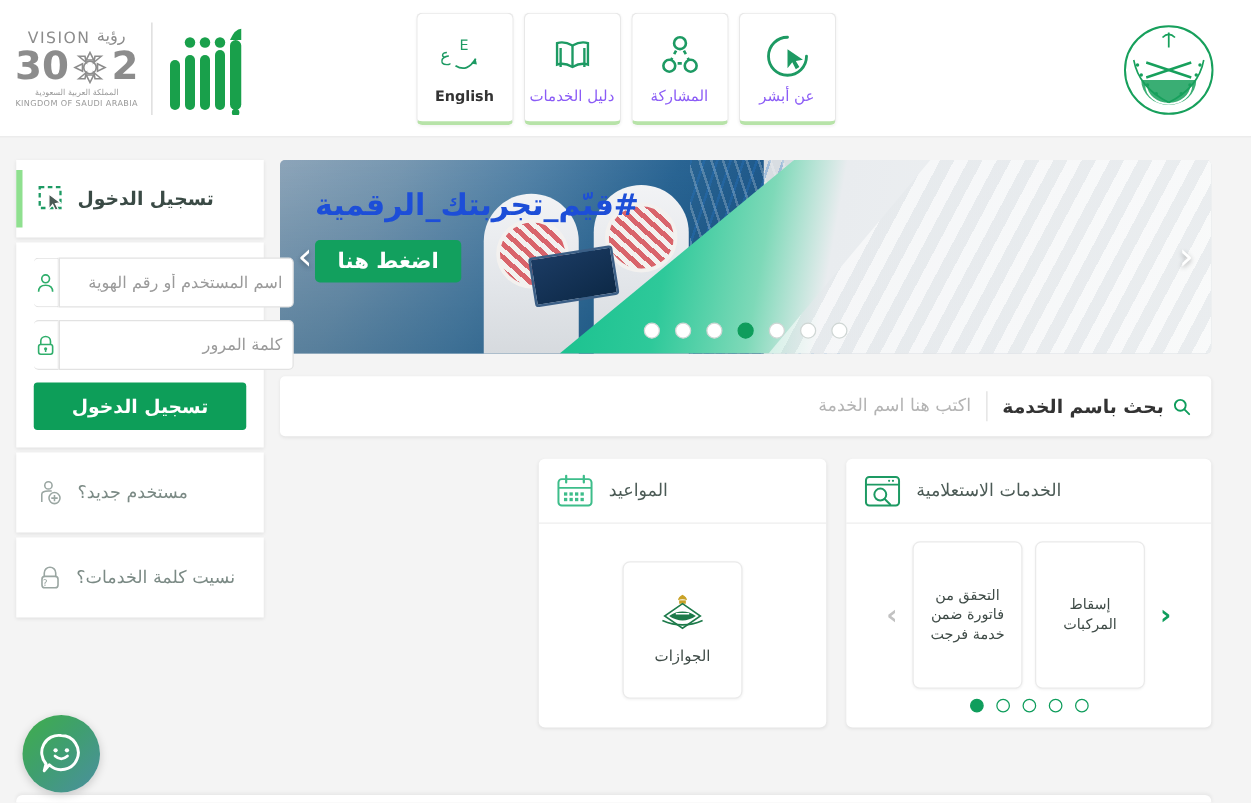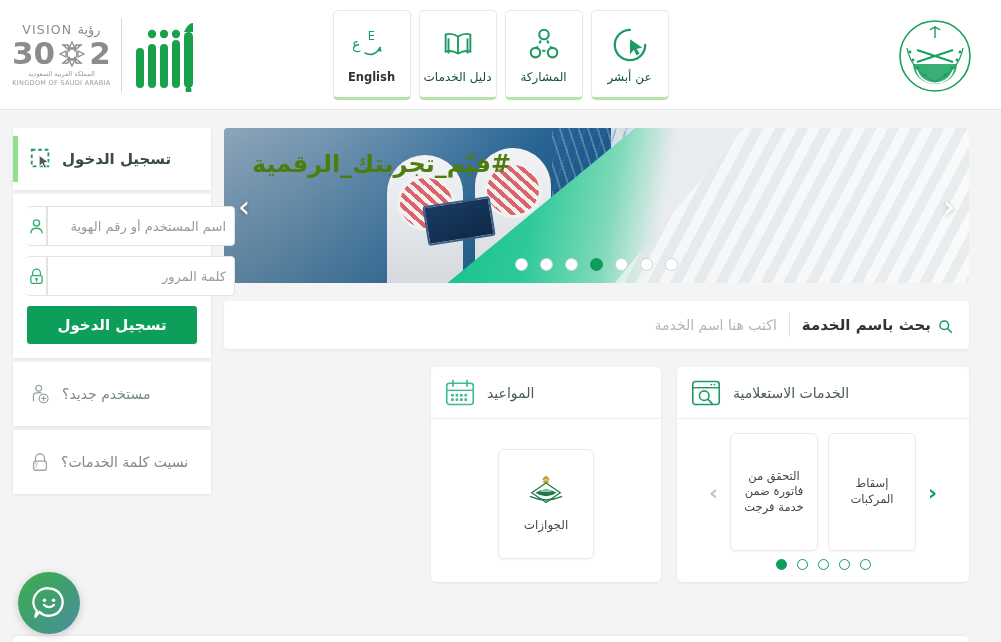--- a/index.html
+++ b/index.html
@@ -50,21 +50,21 @@
     background: #fff;
     border: 1px solid #e8e8e8;
     border-bottom: 3px solid #b7e3a8;
     border-radius: 5px;
     display: flex; flex-direction: column;
     align-items: center; justify-content: center; gap: 4px;
     cursor: pointer;
     box-shadow: 0 1px 2px rgba(0,0,0,.04);
   }
   .nav-btn .ico { height: 42px; display: flex; align-items: center; justify-content: center; }
-  .nav-btn .lbl { font-size: 12px; color: #14532d; }
+  .nav-btn .lbl { font-size: 12px; color: #8b5cf6; }
   .nav-btn.english .lbl { color: #333; font-weight: 700; font-size: 11.5px; }
 
   
   .page { display: flex; direction: rtl; padding: 0; }
   .main-col { width: 790px; padding: 18px 0 0 0; }
   .right-col { width: 211px; padding: 18px 0 0 0; }
 
   
   .hero {
     position: relative; margin: 0 32px 0 13px;
@@ -109,21 +109,21 @@
     background: linear-gradient(100deg,#15c08c 0%,#2ec99a 18%,#7ed9b8 32%,#e9ecef 42%,#f1f3f4 100%);
     clip-path: polygon(100% 0, 100% 100%, 0 100%, 36% 0);
   }
   .hero-stripes {
     position: absolute; inset: 0 0 0 42%;
     background: repeating-linear-gradient(118deg, rgba(255,255,255,.55) 0 10px, rgba(228,232,235,.55) 10px 20px);
     clip-path: polygon(100% 0, 100% 100%, 18% 100%, 48% 0);
   }
   .hero-text { position: absolute; right: auto; left: 28px; top: 22px; text-align: left; }
   .hero-hashtag {
-    font-size: 24px; font-weight: 700; color: #4d7c0f; direction: rtl;
+    font-size: 24px; font-weight: 700; color: #1d4ed8; direction: rtl;
     letter-spacing: .2px;
     text-align: center;
   }
   .hero-cta {
     margin-top: 14px; display: inline-block;
     background: #12a05e; color: #fff; font-size: 17px; font-weight: 700;
     padding: 7px 18px; border-radius: 4px; cursor: pointer;
   }
   .hero-arrow {
     position: absolute; top: 50%; transform: translateY(-50%);
@@ -142,21 +142,21 @@
   }
   .hero-dots i.on { background: #0f9d5c; border-color: #0f9d5c; }
 
   
   .search {
     margin: 18px 32px 0 13px; height: 48px; background: #fff;
     border-radius: 4px; box-shadow: 0 1px 3px rgba(0,0,0,.07);
     display: flex; align-items: center; padding: 0 16px; gap: 12px;
   }
   .search-label {
-    display: flex; align-items: flex-end; gap: 7px;
+    display: flex; align-items: center; gap: 7px;
     font-size: 15px; font-weight: 700; color: #333; white-space: nowrap;
   }
   .search-sep { width: 1px; height: 24px; background: #e0e0e0; }
   .search-input {
     flex: 1; border: 0; outline: none; background: transparent;
     font-size: 14px; color: #555; text-align: right; direction: rtl;
     font-family: inherit;
   }
   .search-input::placeholder { color: #b4b4b4; }
 
@@ -421,20 +421,21 @@
           <div class="hero-head"></div>
         </div>
         <div class="hero-laptop"></div>
       </div>
       <div class="hero-palm"></div>
       <div class="hero-green"></div>
       <div class="hero-stripes"></div>
 
       <div class="hero-text">
         <div class="hero-hashtag">#قيّم_تجربتك_الرقمية</div>
+        <div class="hero-cta">اضغط هنا</div>
       </div>
 
       <div class="hero-arrow prev">‹</div>
       <div class="hero-arrow next">›</div>
 
       <div class="hero-dots" id="hero-dots">
           <i></i>
           <i></i>
           <i></i>
           <i class="on"></i>

